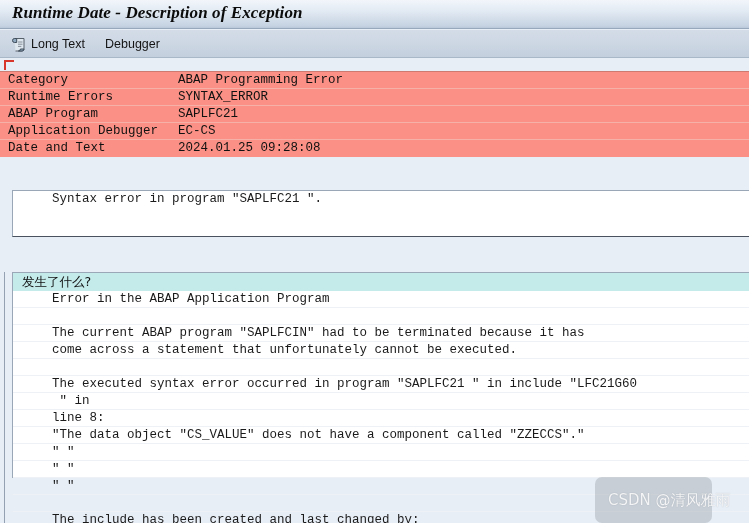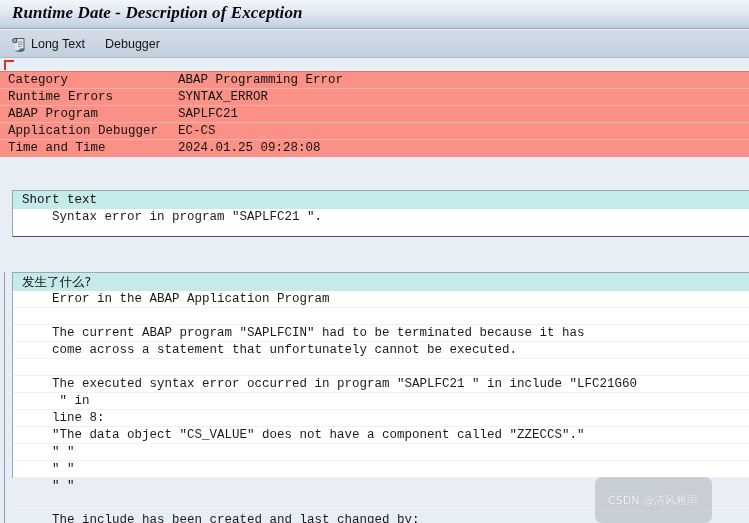--- a/index.html
+++ b/index.html
@@ -208,21 +208,21 @@
     left: 608px;
     top: 492px;
     width: 141px;
     height: 34px;
   }
   .wm-text {
     position: absolute;
     left: 0;
     top: 0;
     font-family: "DejaVu Sans", sans-serif;
-    font-size: 11px;
+    font-size: 15px;
     line-height: 17px;
     color: rgba(255,255,255,0.88);
     white-space: nowrap;
     text-shadow: 0 0 1px rgba(120,128,136,0.6);
   }
   .wm-sub {
     position: absolute;
     left: 22px;
     top: 32px;
     font-family: "Liberation Sans", sans-serif;
@@ -277,29 +277,26 @@
       </div>
       <div class="err-row">
         <span class="err-k">ABAP Program</span>
         <span class="err-v">SAPLFC21</span>
       </div>
       <div class="err-row">
         <span class="err-k">Application Debugger</span>
         <span class="err-v">EC-CS</span>
       </div>
       <div class="err-row">
-        <span class="err-k">Time and Time</span>
+        <span class="err-k">Date and Text</span>
         <span class="err-v">2024.01.25 09:28:08</span>
       </div>
     </div>
 
   <div class="panel" id="panel-shorttext">
-    <div class="panel-head">
-      <span class="head-text">Short text</span>
-    </div>
     <div id="shorttext-body">
         <div class="mono-line noline">    Syntax error in program "SAPLFC21 ".</div>
       </div>
   </div>
 
   <div class="rail"></div>
 
   <div class="panel" id="panel-what">
     <div class="panel-head">
       <span class="head-text cjk">发生了什么?</span>

